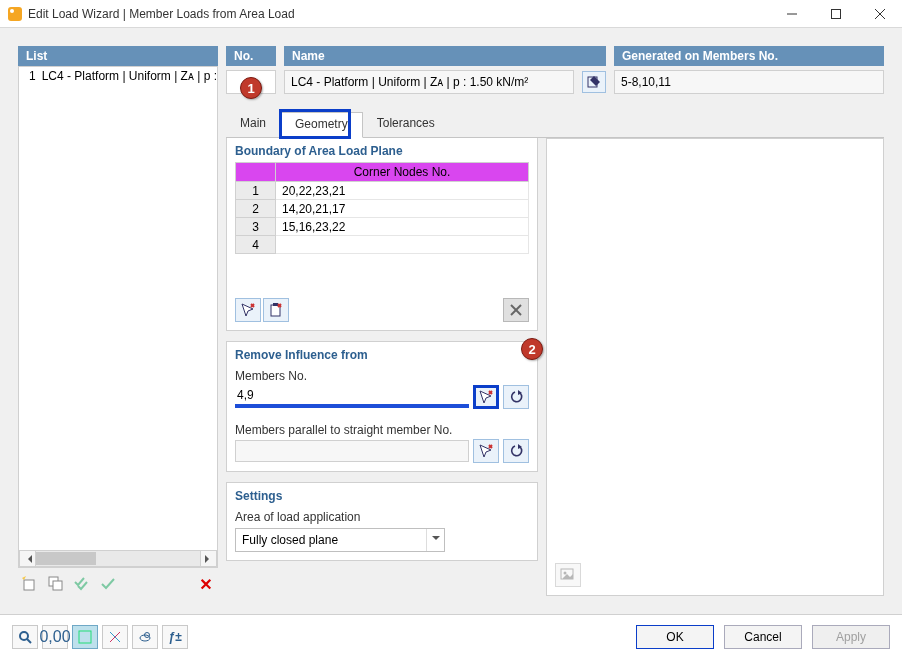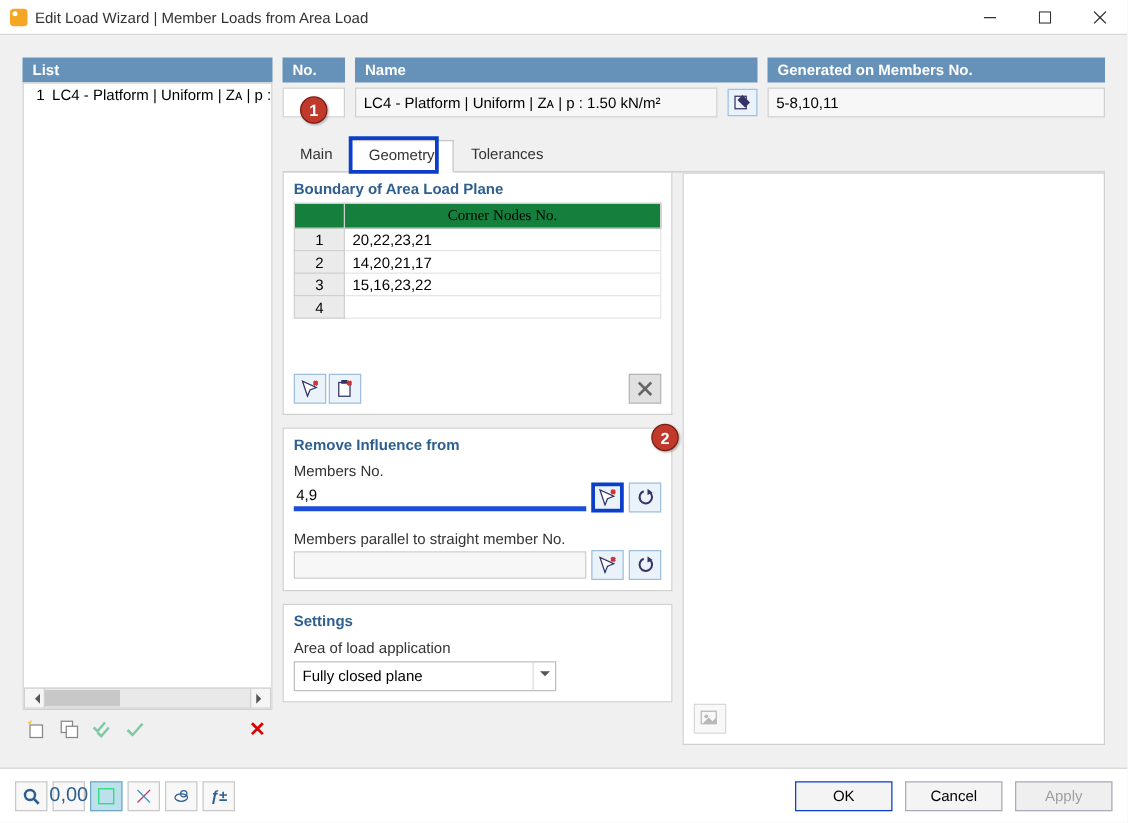--- a/index.html
+++ b/index.html
@@ -54,21 +54,21 @@
 
   .tab-content { flex: 1; display: flex; gap: 8px; background: transparent; }
   .tab-left { width: 312px; display: flex; flex-direction: column; gap: 10px; }
   .tab-right { flex: 1; background: #fff; border: 1px solid #d0d0d0; position: relative; }
 
   .group { background: #fff; border: 1px solid #d0d0d0; padding: 6px 8px 8px 8px; }
   .group-title { color: #2d5f8f; font-weight: bold; margin-bottom: 4px; }
 
   
   .tbl { border: 1px solid #d0d0d0; margin-top: 4px; width: 100%; border-collapse: collapse; font-size: 12px; }
-  .tbl th { background: #15803d; border: 1px solid #d0d0d0; padding: 2px 6px; font-weight: normal; text-align: center; font-family: Liberation Serif, serif; }
+  .tbl th { background: #d946ef; border: 1px solid #d0d0d0; padding: 2px 6px; font-weight: normal; text-align: center; }
   .tbl td { border: 1px solid #e6e6e6; padding: 1px 6px; height: 18px; }
   .tbl td.rnum { background: #ebebeb; text-align: center; width: 40px; border-color: #d0d0d0; }
   .tbl-toolbar { display: flex; align-items: center; margin-top: 8px; gap: 2px; }
   .tbl-toolbar .spacer { flex: 1; }
   .sq-btn { width: 26px; height: 24px; background: #eaf2fa; border: 1px solid #a0c0e0; display:flex; align-items:center; justify-content:center; }
   .sq-btn.gray { background: #e0e0e0; border-color: #b8b8b8; }
 
   .label-txt { color: #333; margin-top: 7px; display: block; }
   .input-line { display: flex; align-items: center; gap: 4px; margin-top: 2px; }
   .input-text { flex: 1; border: none; border-bottom: 4px solid #1d4ed8; outline: none; padding: 2px 2px; background: transparent; }

